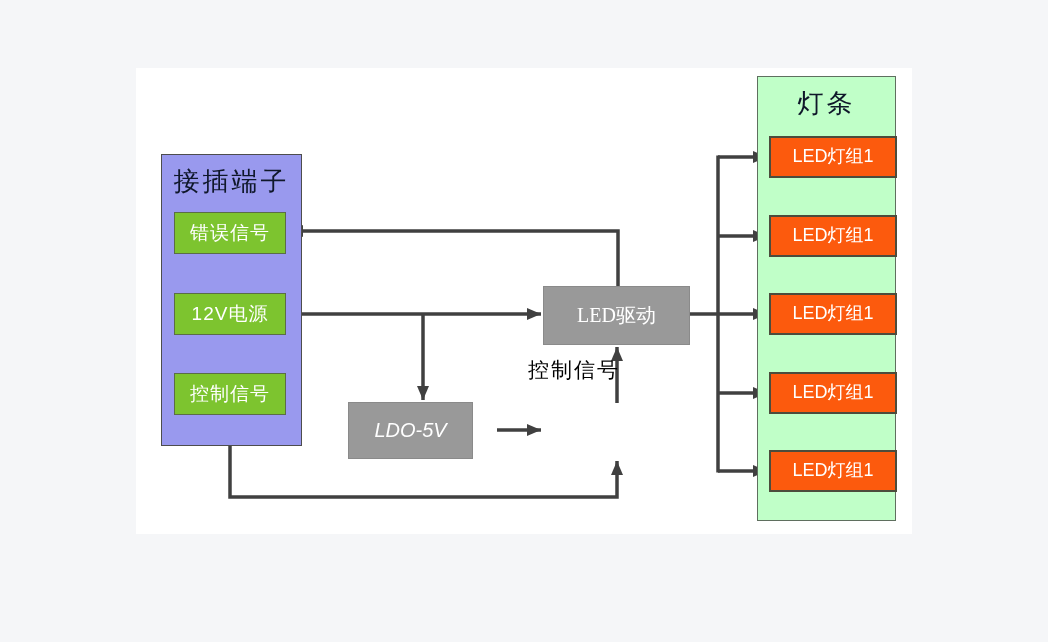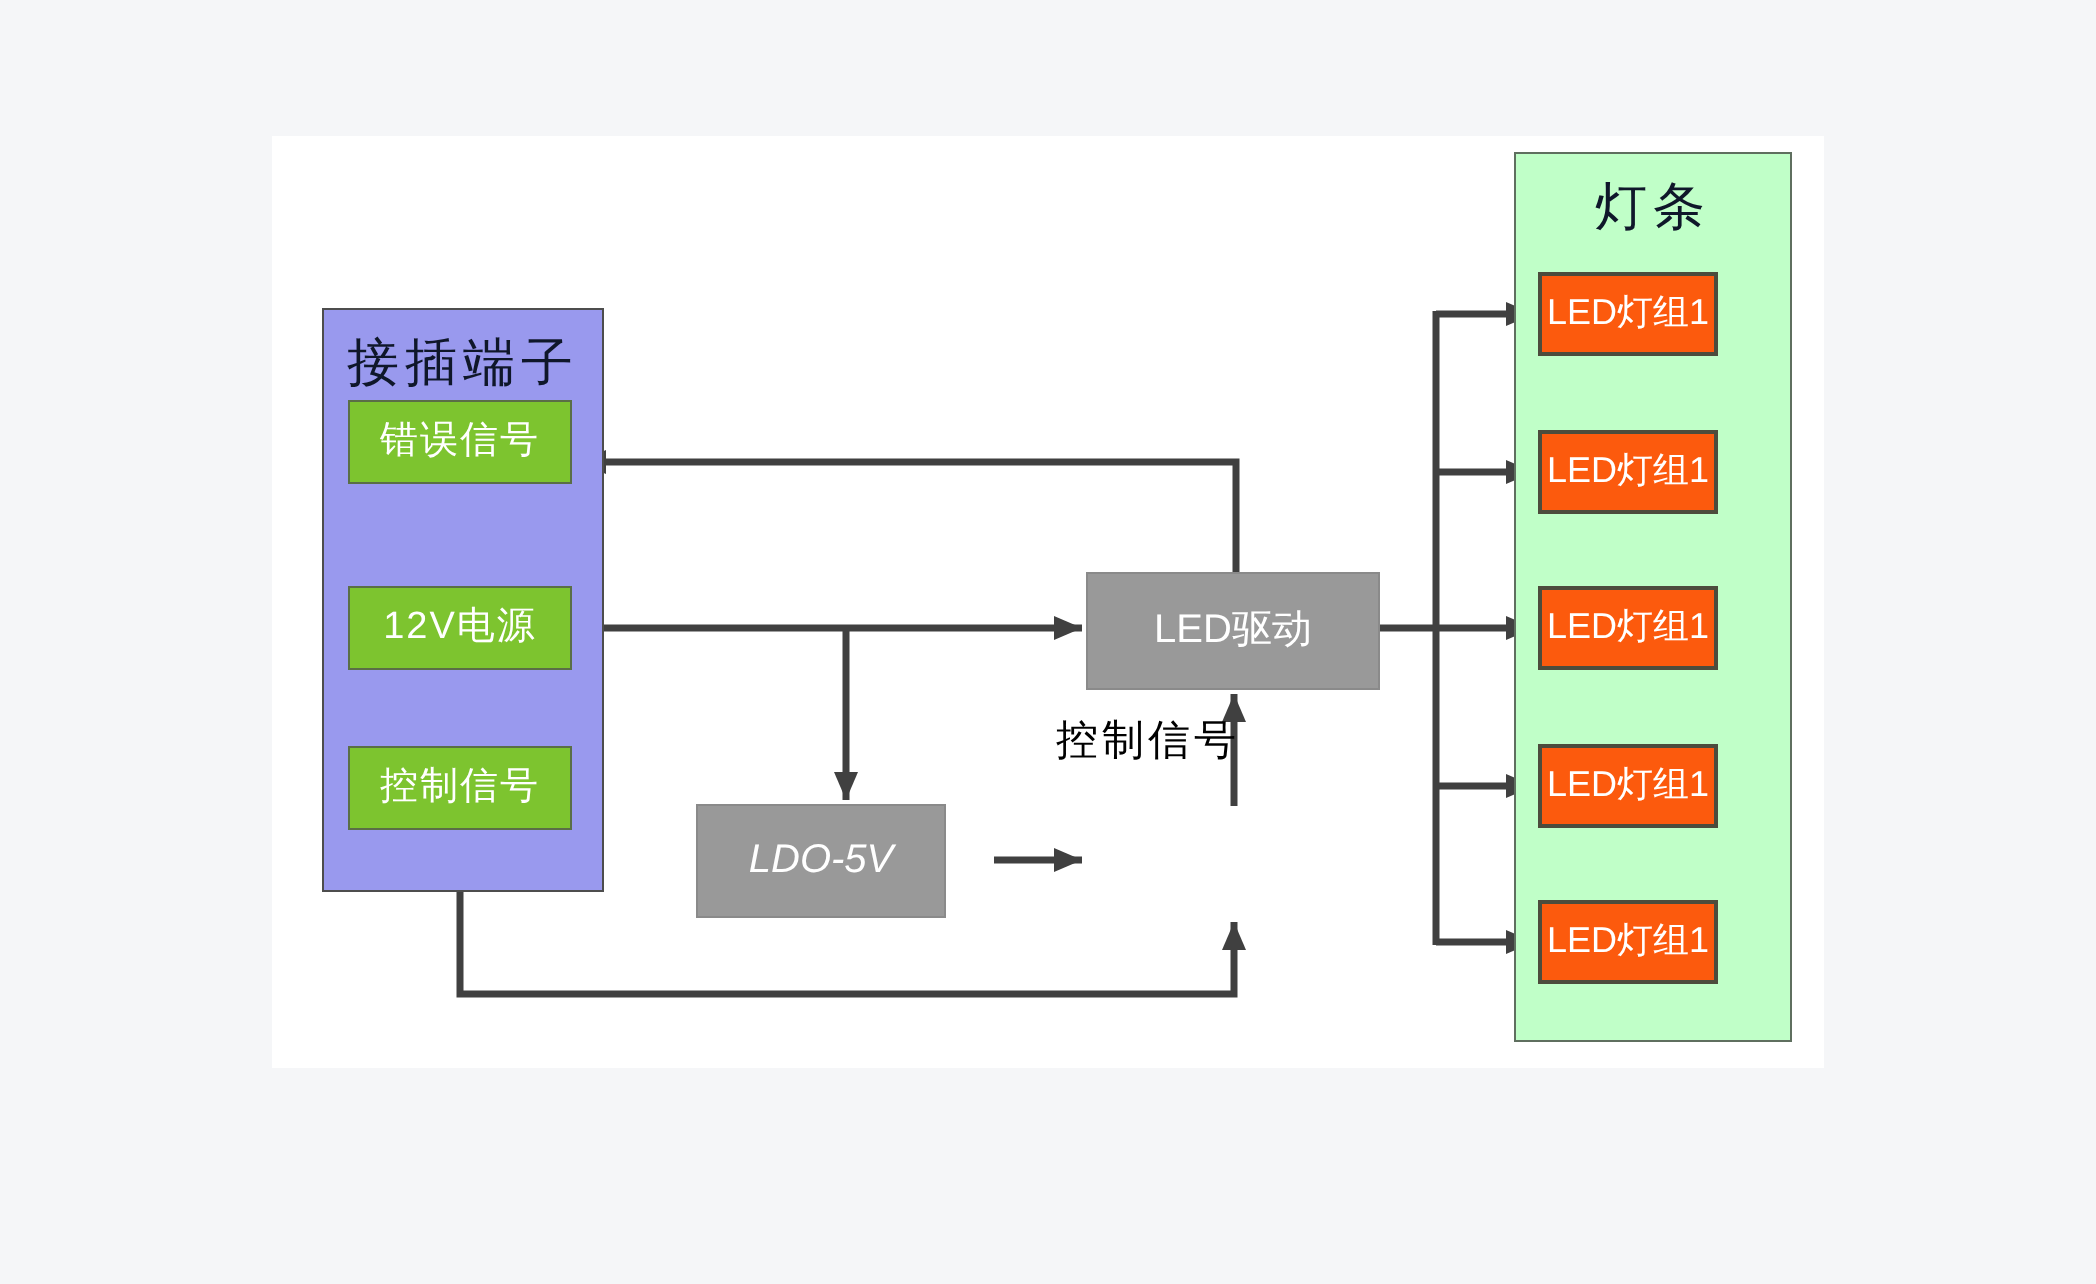--- a/index.html
+++ b/index.html
@@ -54,50 +54,50 @@
     background: var(--c-signal, #7dc42f);
     border: 1px solid #5a6e46;
     box-sizing: border-box;
     color: #fff;
     font-size: 19px;
     letter-spacing: 1px;
     line-height: 40px;
     text-align: center;
     white-space: nowrap;
   }
-  .sig-error   { top: 200px; }
+  .sig-error   { top: 212px; }
   .sig-power   { top: 293px; }
   .sig-control { top: 373px; }
 
   .block {
     position: absolute;
     background: var(--c-block, #999999);
     border: 1px solid #8a8a8a;
     box-sizing: border-box;
     color: #fff;
     font-size: 20px;
     text-align: center;
     white-space: nowrap;
   }
-  .block-led-driver { left: 543px; top: 286px; width: 147px; height: 59px; line-height: 57px; }
+  .block-led-driver { left: 543px; top: 286px; width: 147px; height: 59px; line-height: 57px; font-family: Liberation Serif, serif; }
   .block-ldo        { left: 348px; top: 402px; width: 125px; height: 57px; line-height: 55px; font-style: italic; }
   .block-mcu        { left: 543px; top: 403px; width: 147px; height: 56px; line-height: 54px; }
 
   .panel-strip {
     position: absolute;
     left: 757px; top: 76px;
     width: 139px; height: 445px;
     background: var(--c-strip, #c0ffc8);
     border: 1px solid #5f6f5f;
     box-sizing: border-box;
   }
   .lamp-box {
     position: absolute;
     left: 769px;
-    width: 90px; height: 42px;
+    width: 128px; height: 42px;
     background: var(--c-lamp, #fc5a0d);
     border: 2px solid #4c4c3c;
     box-sizing: border-box;
     color: #fff;
     font-size: 18px;
     line-height: 37px;
     text-align: center;
     white-space: nowrap;
   }
   .lamp-1 { top: 136px; }

